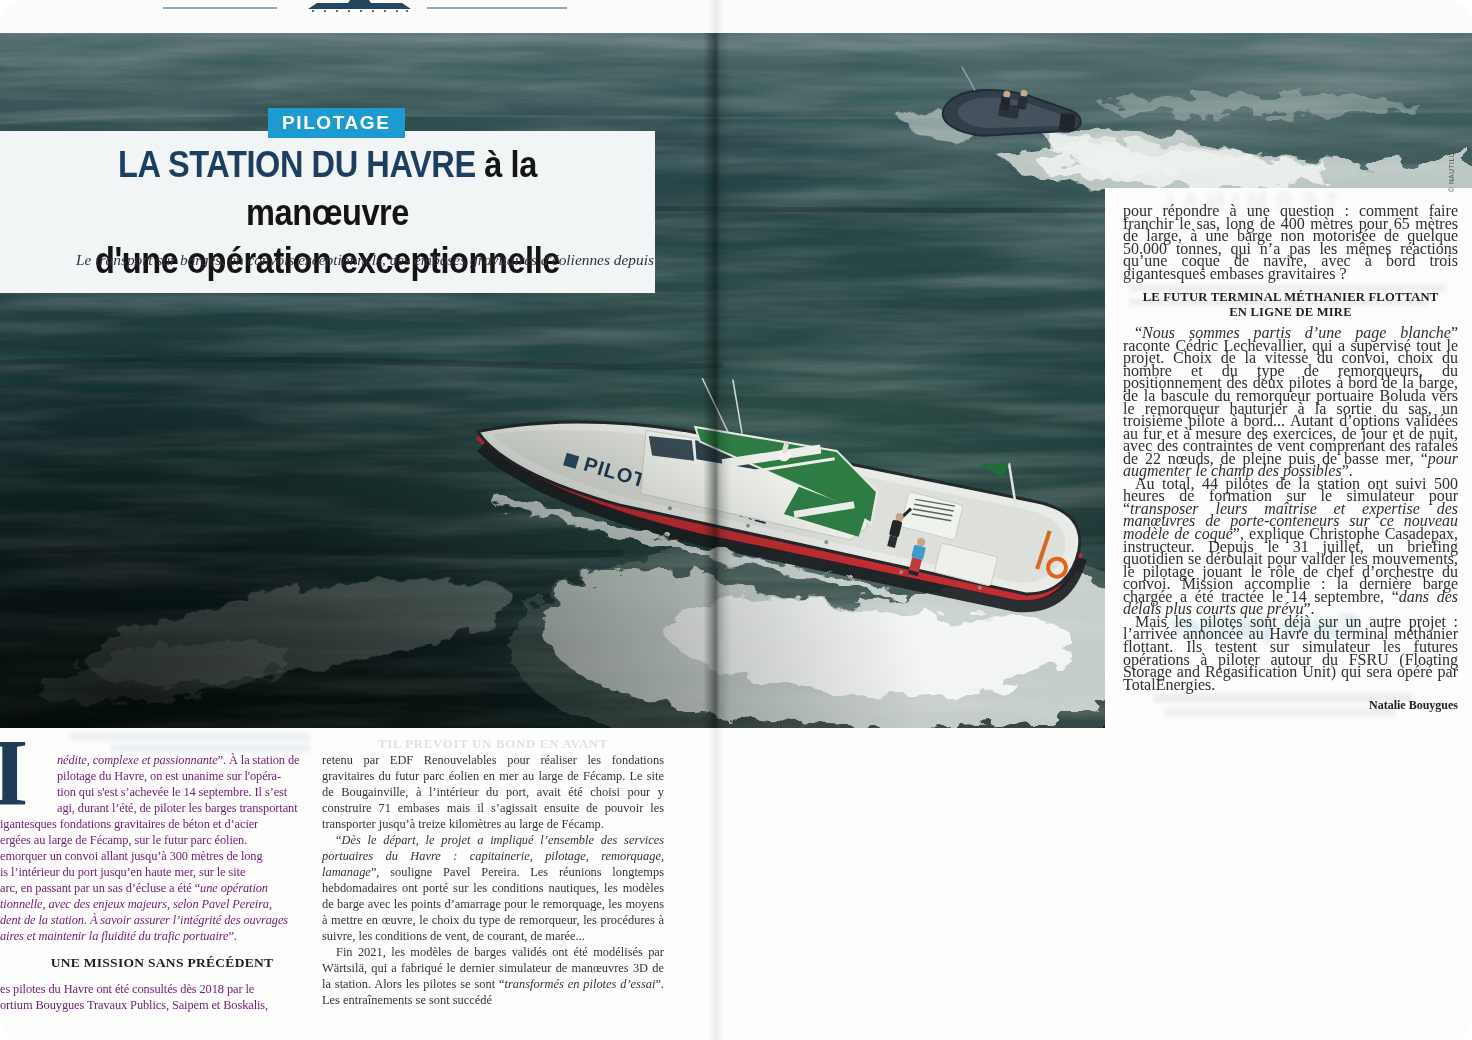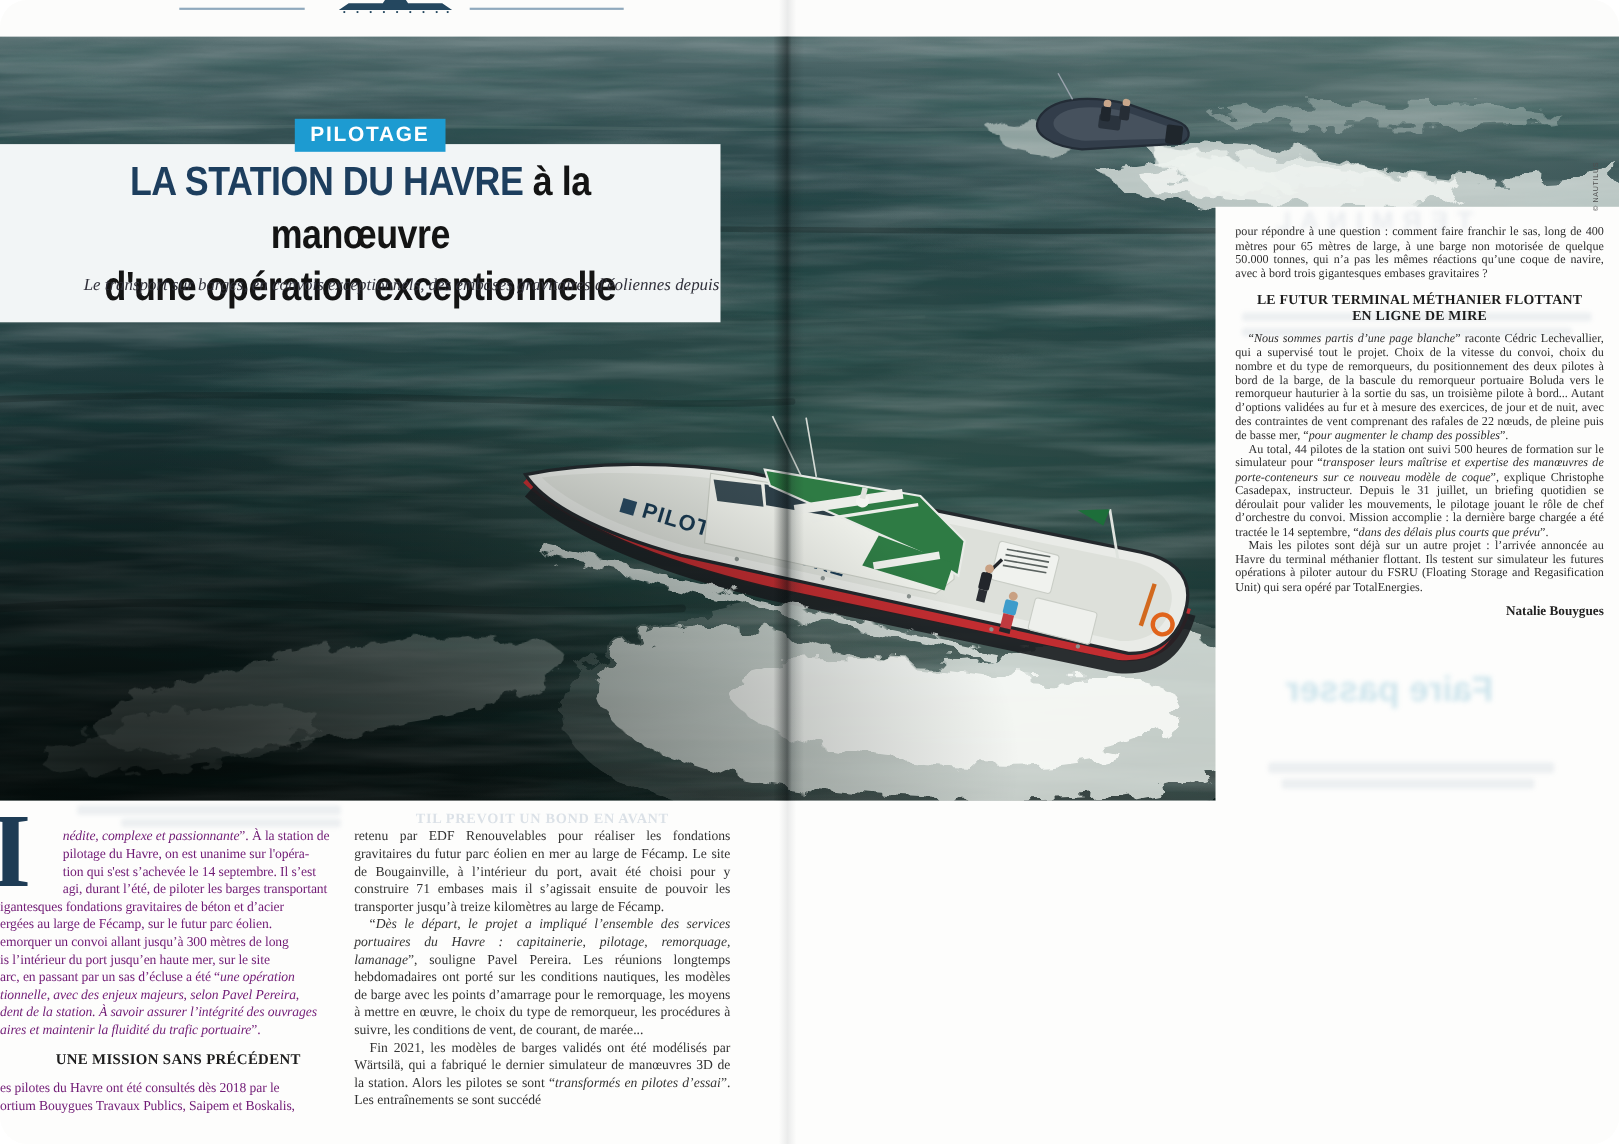--- a/index.html
+++ b/index.html
@@ -44,21 +44,21 @@
   .colhead{font-weight:bold;font-size:13.5px;text-align:center;letter-spacing:.3px;color:#1d1d1d;
            margin:11px 0 10px;padding-left:12px;}
   .bp{margin:0;text-align:justify;font-size:12.4px;line-height:16px;color:#333;}
   .colM .bp.ind{text-indent:14px;}
   .ghost-head{position:absolute;left:322px;top:8px;width:342px;text-align:center;font-weight:bold;
            font-size:13px;letter-spacing:.6px;color:rgba(85,115,150,.20);filter:blur(.5px);}
   .ghostbar{position:absolute;background:rgba(90,115,145,.10);filter:blur(2px);border-radius:3px;}
   
   .panel{position:absolute;left:1105px;top:188px;width:367px;height:852px;background:#fdfdfc;z-index:3;}
   .rc{position:absolute;left:18px;top:17px;width:335px;}
-  .rc .bp{font-size:11px;line-height:12.55px;color:#2e2e2e;}
+  .rc .bp{font-size:16px;line-height:12.55px;color:#2e2e2e;}
   .rc .bp.ind{text-indent:12px;}
   .rchead{font-weight:bold;font-size:12.6px;line-height:15px;text-align:center;color:#1d1d1d;
           margin:10px 0 7px;letter-spacing:.2px;}
   .byline{text-align:right;font-weight:bold;font-size:12px;margin-top:7px;color:#222;}
   .ghost-mirror{position:absolute;transform:scaleX(-1);filter:blur(2.5px);
           font-family:"Liberation Sans",sans-serif;font-weight:bold;pointer-events:none;}
 </style>
 </head>
 <body>
 

